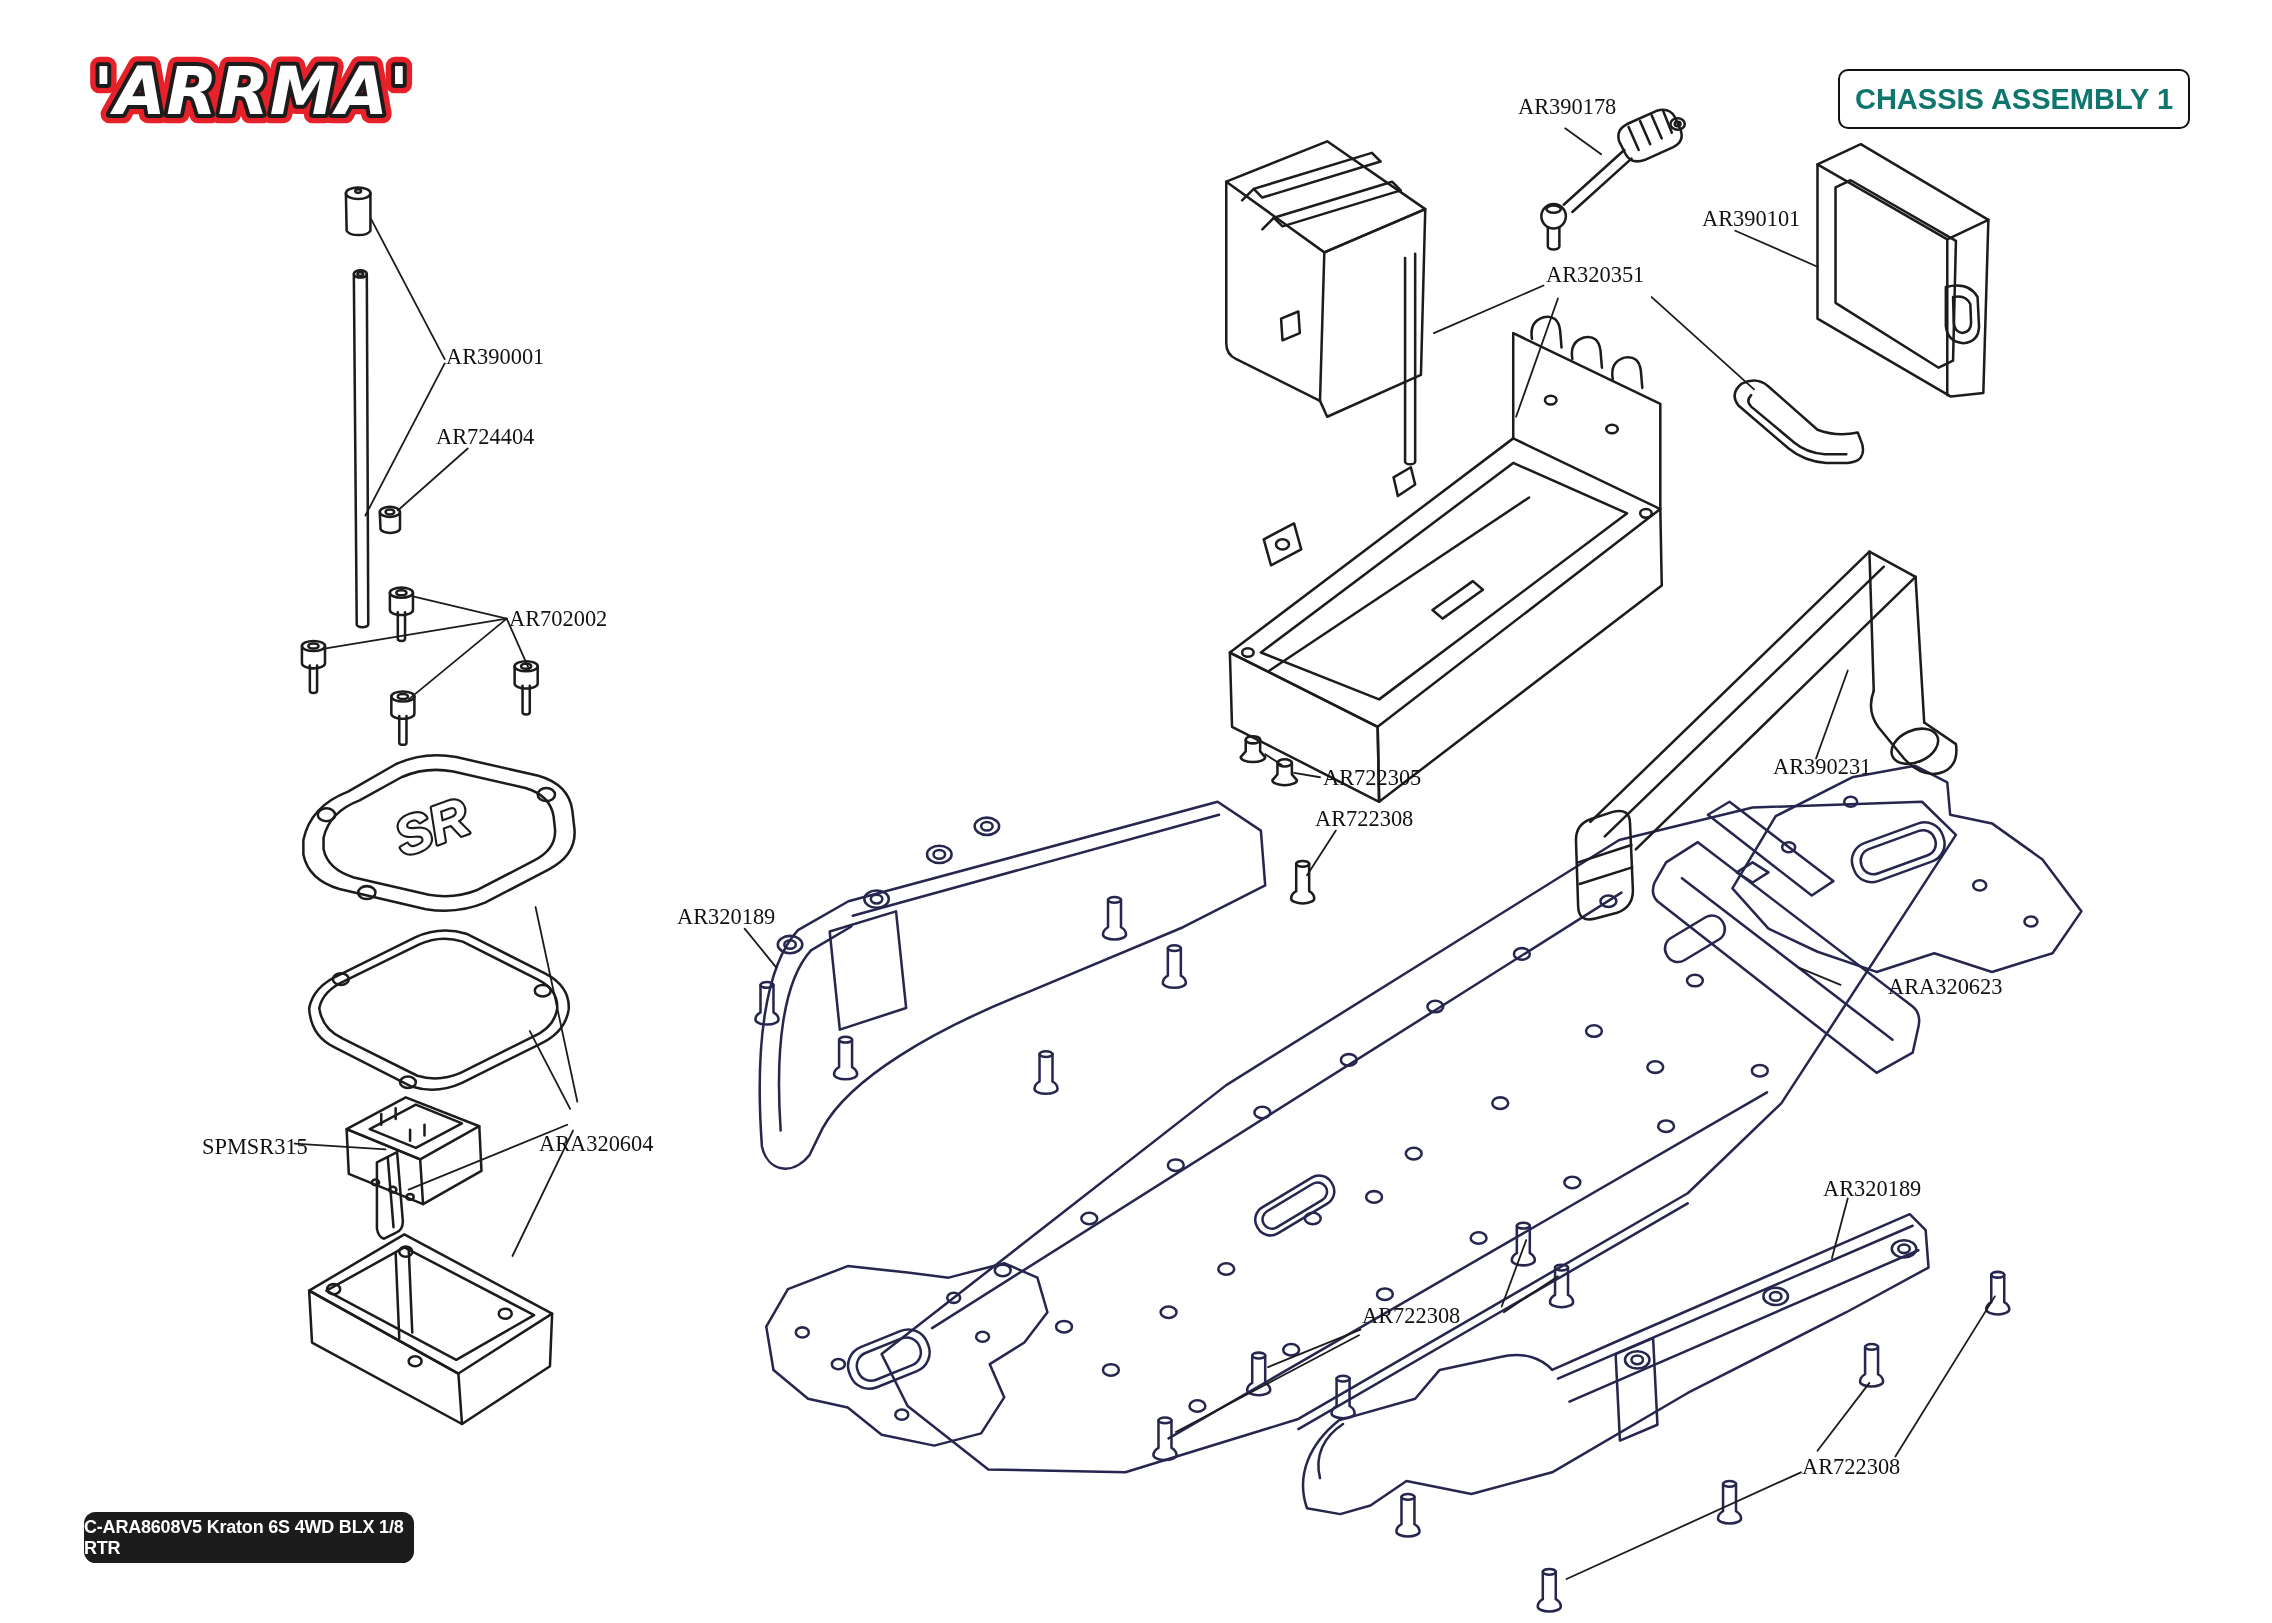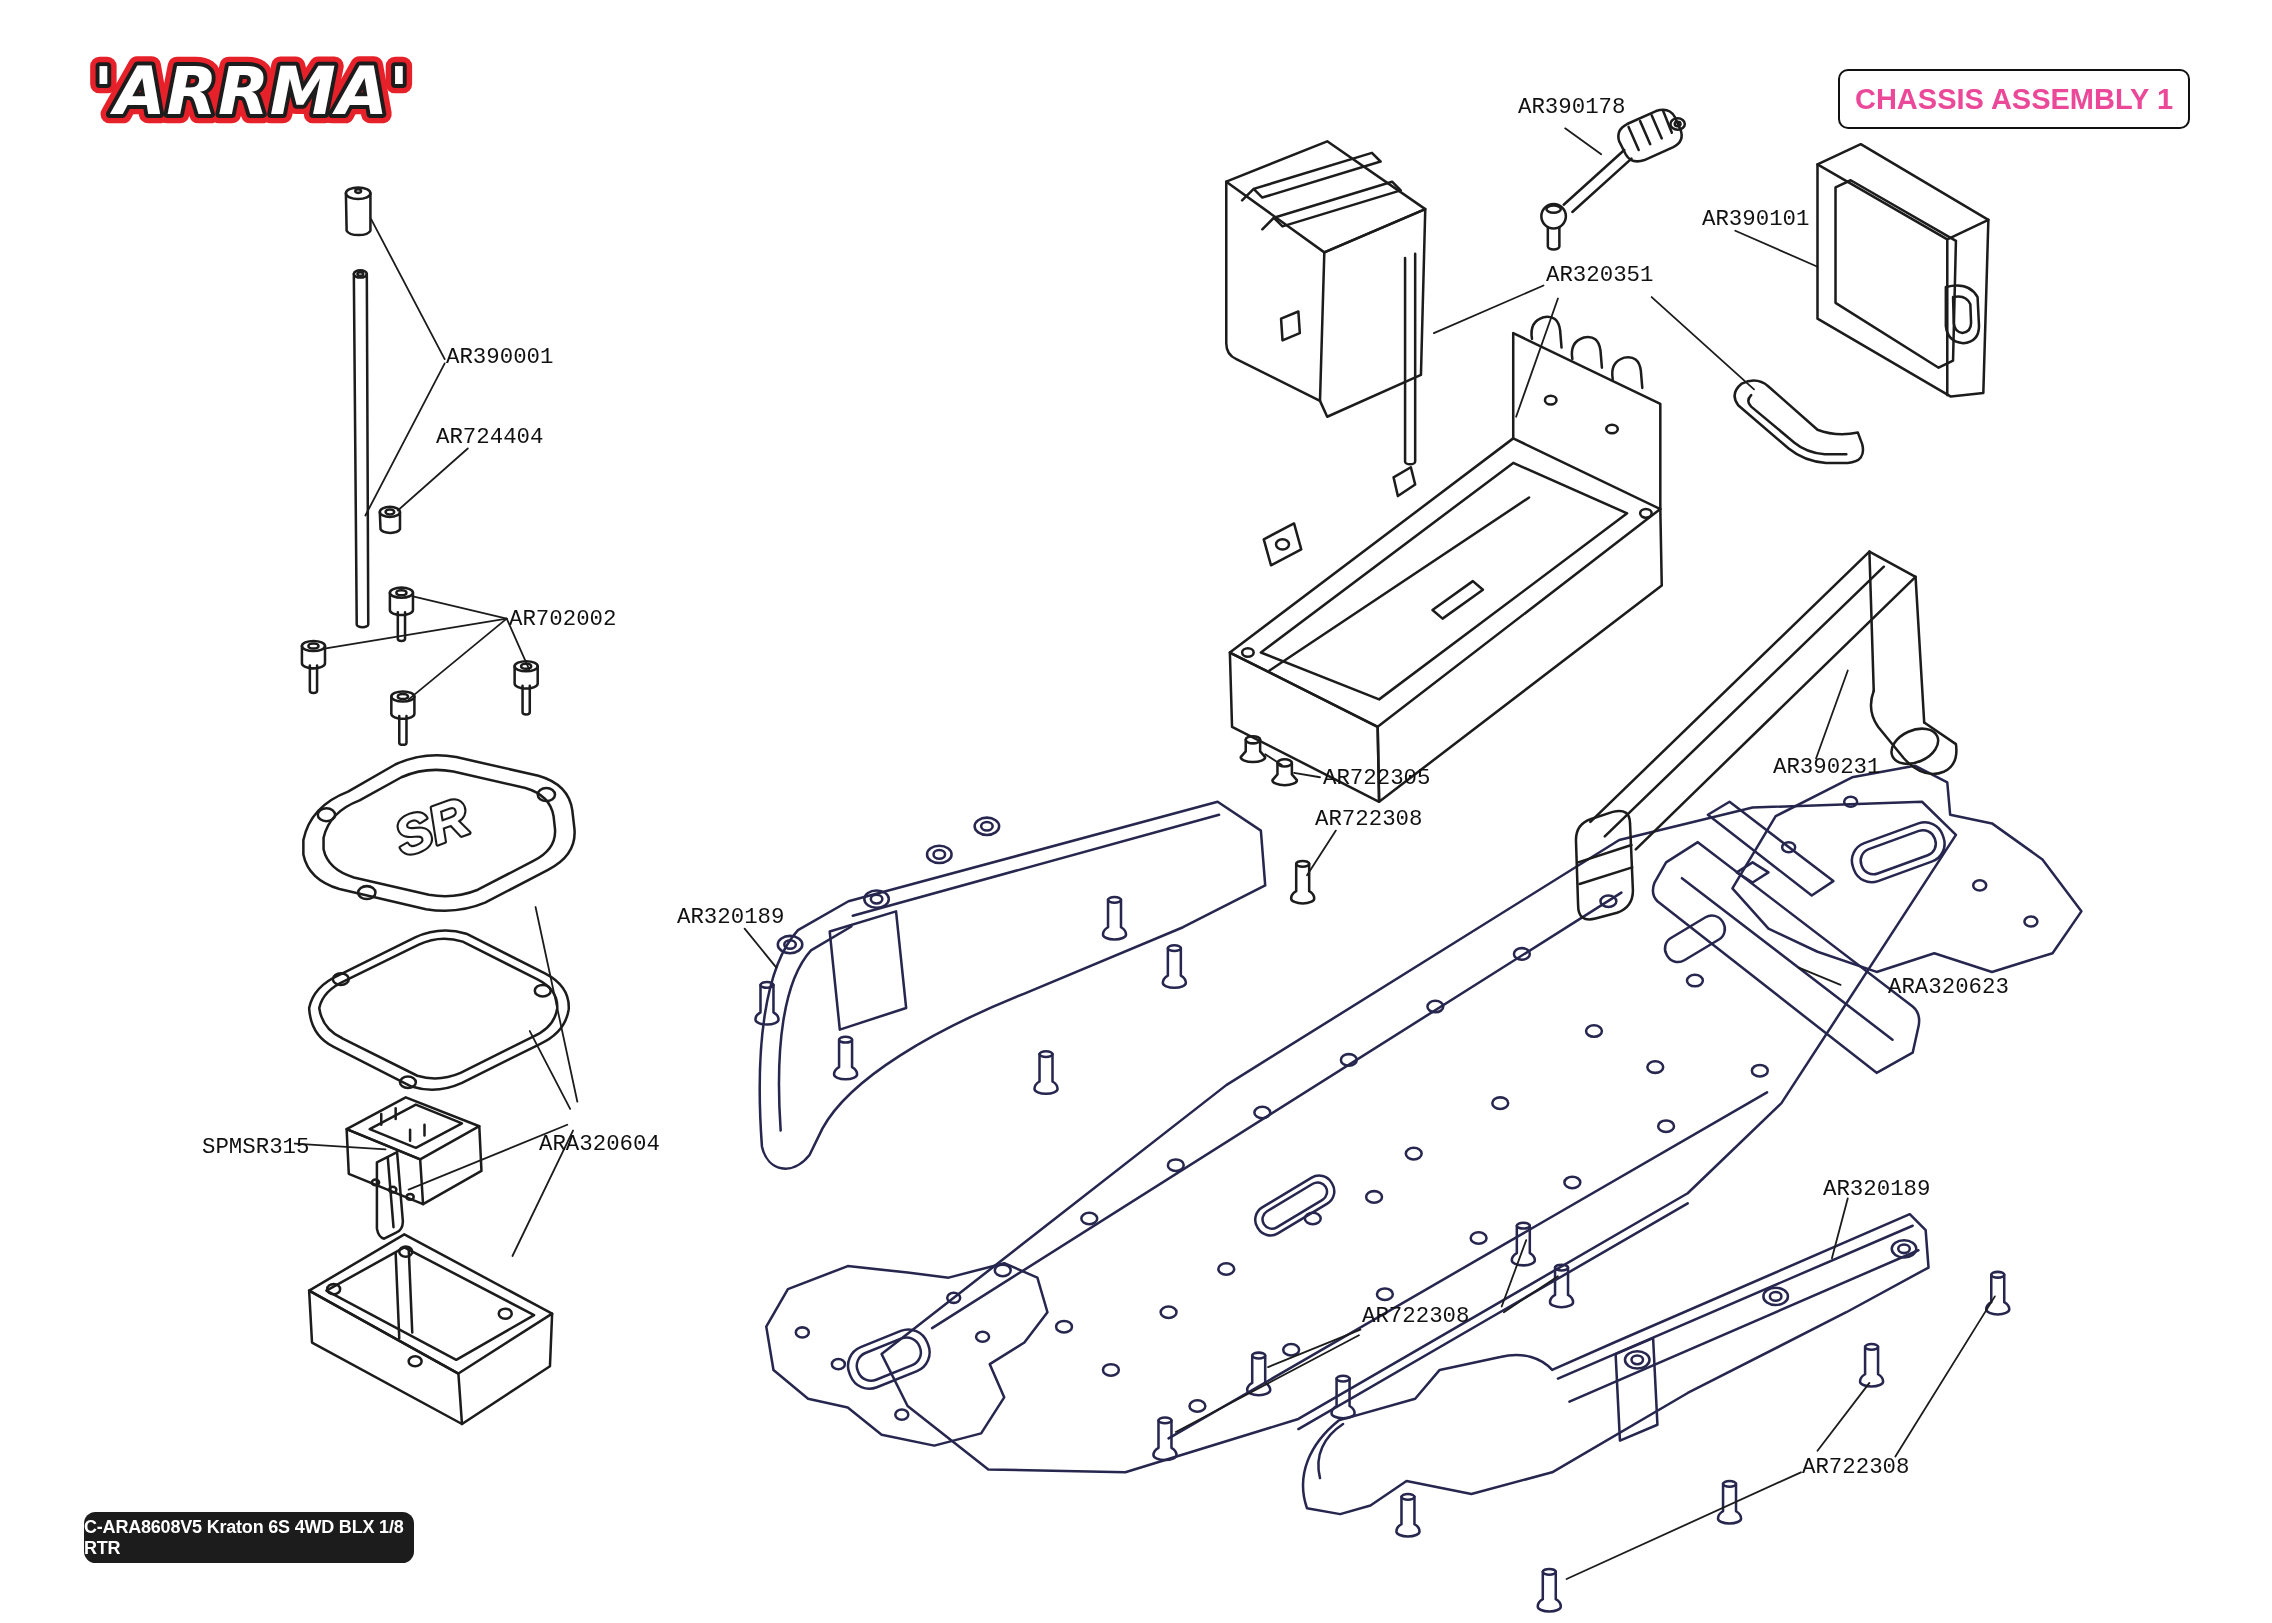--- a/index.html
+++ b/index.html
@@ -1,23 +1,23 @@
 <!DOCTYPE html>
 <html style="font-size:11.5px"><head>
 <meta charset="utf-8">
 <style>
   html,body{margin:0;padding:0;background:#ffffff;}
   .page{position:relative;width:2273px;height:1623px;background:#ffffff;overflow:hidden;
         font-family:"Liberation Sans",sans-serif;}
   svg{position:absolute;left:0;top:0;}
   .part-label{position:absolute;font-size:22.4px;color:#111;white-space:nowrap;
-              font-family:Liberation Mono, monospace;letter-spacing:0px;}
+              font-family:Liberation Serif, serif;letter-spacing:0px;}
   .title-box{position:absolute;left:1838px;top:69px;width:348px;height:56px;
              border:2.9px solid #111;border-radius:10px;display:flex;align-items:center;justify-content:center;
-             font-weight:bold;font-size:29px;color:#ec4899;background:#fff;}
+             font-weight:bold;font-size:29px;color:#0f766e;background:#fff;}
   .footer-box{position:absolute;left:84px;top:1512px;width:330px;height:51px;border-radius:11.5px;
               display:flex;align-items:center;justify-content:center;font-weight:bold;font-size:18px;
               letter-spacing:-0.2px;}
 </style>
 </head>
 <body>
 
 <div class="page">
 
 <svg width="2273" height="1623" viewBox="0 0 3151 2251">

